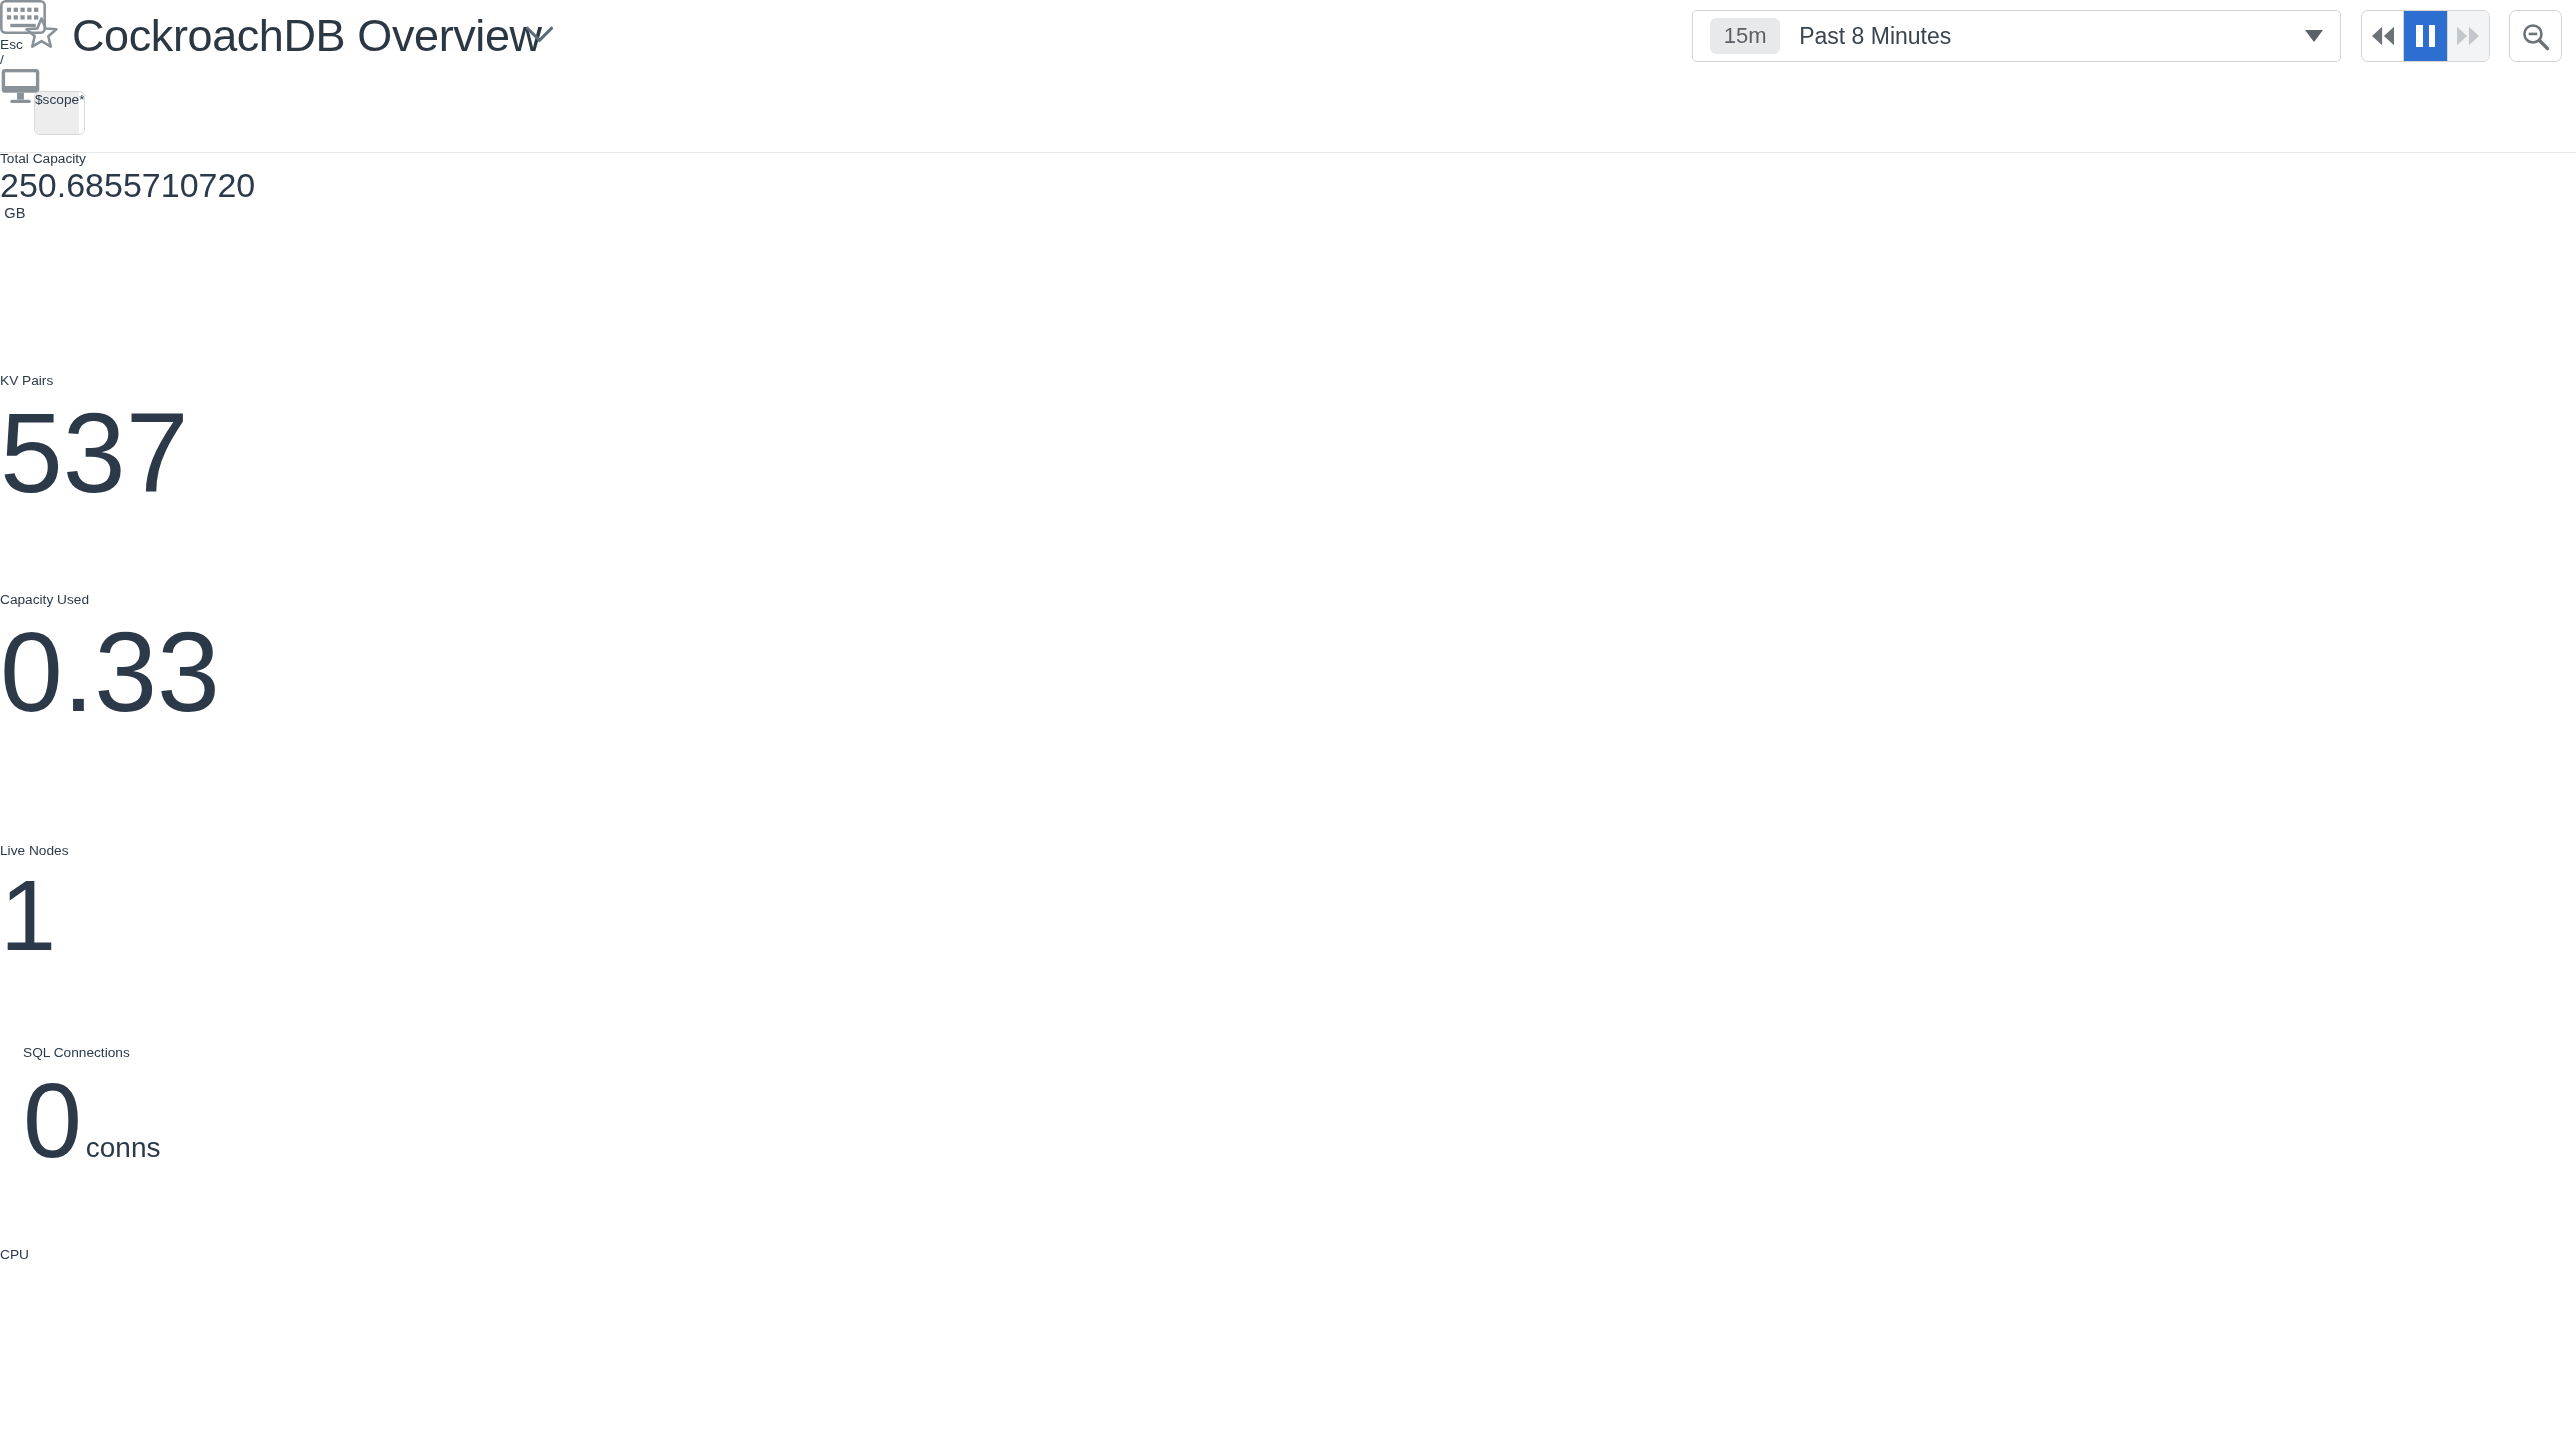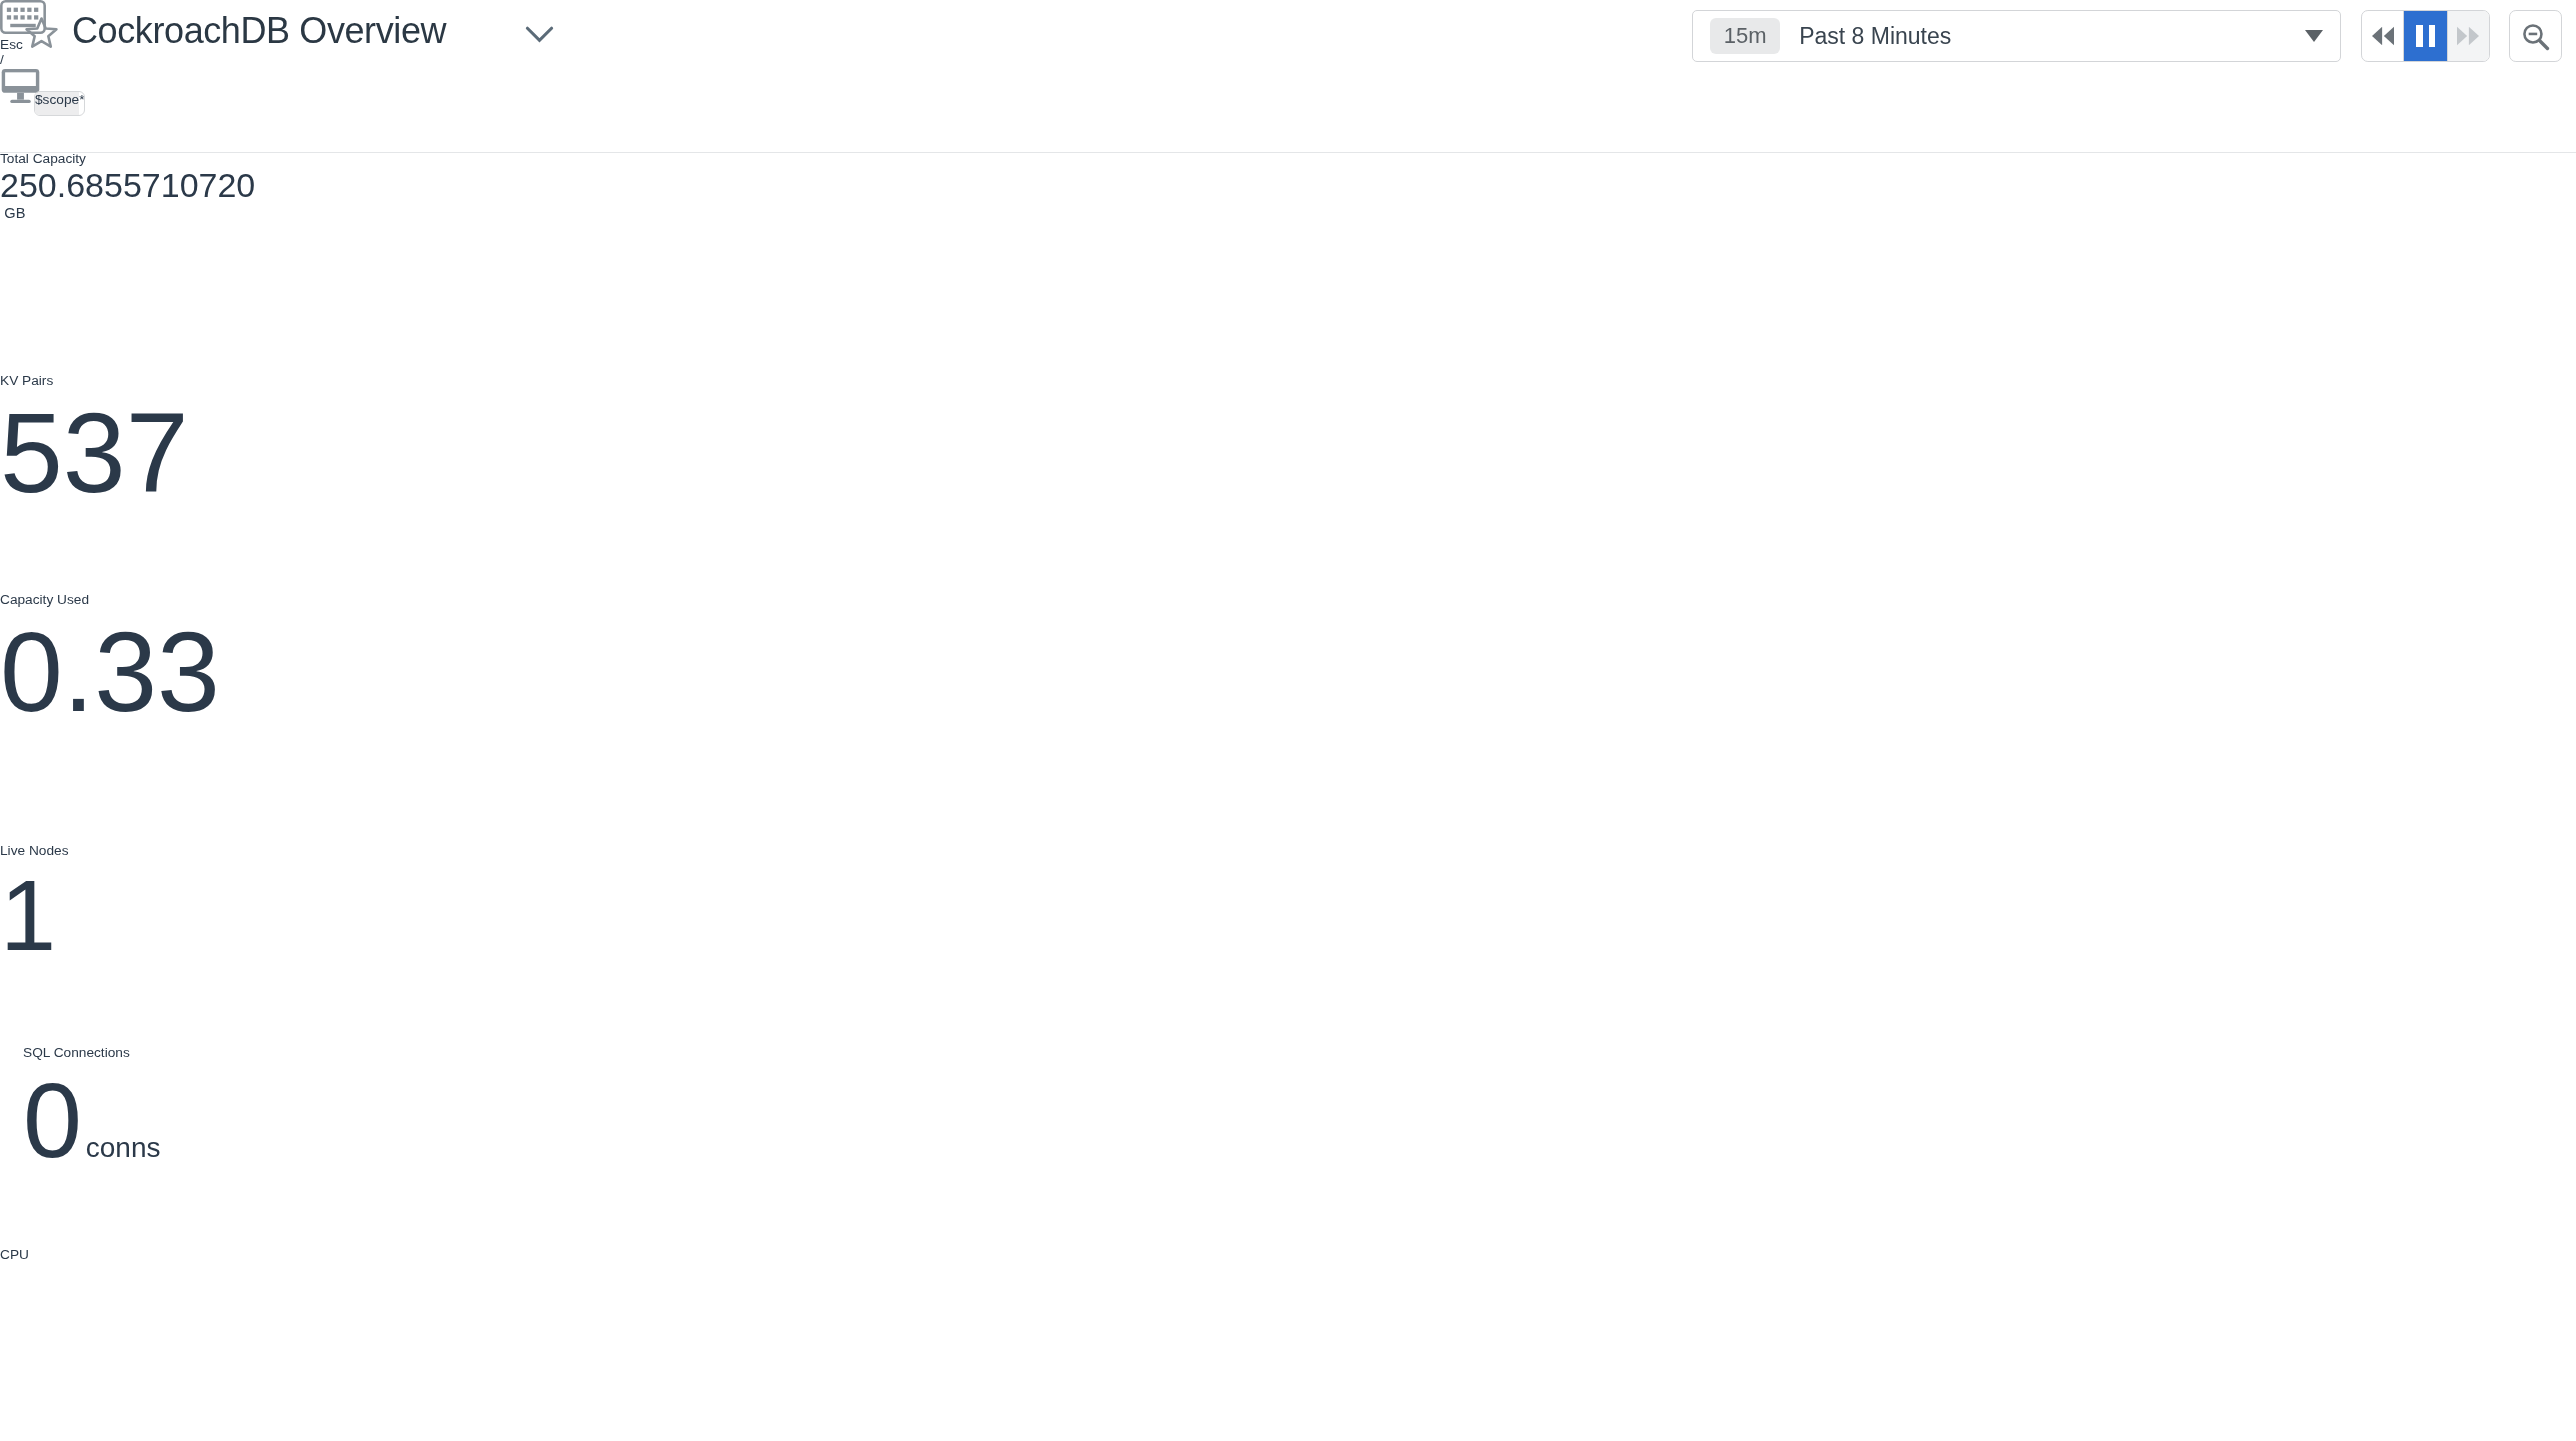--- a/index.html
+++ b/index.html
@@ -2,39 +2,39 @@
 <html style="font-size:13.7px"><head>
 <meta charset="utf-8">
 <style>
   * { box-sizing: border-box; margin: 0; padding: 0; }
   html,body { width:2576px; height:1441px; }
   body { font-family: "Liberation Sans", sans-serif; background:#fff; position:relative; overflow:hidden; color:#2b3949; }
 
   
   .topbar { position:absolute; left:0; top:0; width:2576px; height:153px; background:#fff; border-bottom:1.7px solid #e4e6e8; z-index:5; }
   .star { position:absolute; left:22px; top:13.7px; width:39px; height:39px; }
-  .dash-title { position:absolute; left:72px; top:10.3px; font-size:36px; font-weight:500; color:#2b3844; letter-spacing:-0.4px; }
+  .dash-title { position:absolute; left:72px; top:10.3px; font-size:45px; font-weight:500; color:#2b3844; letter-spacing:-0.4px; }
   .title-chevron { position:absolute; left:525px; top:24px; width:29px; height:20.6px; }
 
   .time-combo { position:absolute; left:1692px; top:10.3px; width:649px; height:52px; background:#fff; border:1.7px solid #d3d5d8; border-radius:5px; display:flex; align-items:center; padding:16px 17px; }
   .time-badge { background:#e8e9ea; color:#5b6166; border-radius:6px; padding:5.1px 13.7px; font-size:22px; }
   .time-label { margin-left:19px; font-size:23px; color:#39444f; flex:1; }
   .combo-caret { width:0; height:0; border-left:9.4px solid transparent; border-right:9.4px solid transparent; border-top:12px solid #5b6166; }
 
   .play-group { position:absolute; left:2361px; top:10.3px; width:129px; height:52px; border:1.7px solid #d3d5d8; border-radius:6.9px; display:flex; overflow:hidden; background:#fff; }
   .play-seg { width:43px; height:100%; display:flex; align-items:center; justify-content:center; }
   .seg-rewind { border-right:1.7px solid #d3d5d8; }
   .seg-pause { background:#2d6fd0; }
   .seg-ffwd { border-left:1.7px solid #d3d5d8; background:#f3f4f5; }
   .pause-bars { display:flex; gap:6px; }
   .pause-bars i { display:block; width:6.9px; height:22px; background:#fff; }
 
   .zoom-btn { position:absolute; left:2509px; top:10.3px; width:53px; height:52px; border:1.7px solid #d3d5d8; border-radius:6.9px; background:#fff; display:flex; align-items:center; justify-content:center; }
 
-  .scope-box { position:absolute; left:34px; top:91px; height:25px; display:flex; border:1.7px solid #d6d8da; border-radius:6px; overflow:hidden; }
+  .scope-box { position:absolute; left:34px; top:91px; height:44px; display:flex; border:1.7px solid #d6d8da; border-radius:6px; overflow:hidden; }
   .scope-name { background:#ededee; color:#6b7artifact278;"; }
   .scope-name { background:#ededee; color:#6b7278; font-size:22px; display:flex; align-items:center; padding:0 17px; }
   .scope-val { background:#fff; display:flex; align-items:center; gap:15.4px; padding:0 17px; border-left:1.7px solid #d6d8da; }
   .scope-star { font-size:23px; font-weight:bold; color:#2b3844; }
   .scope-caret { width:0; height:0; border-left:10.3px solid transparent; border-right:10.3px solid transparent; border-top:13px solid #5b6166; }
 
   .kb-icon { position:absolute; left:2404px; top:100px; }
   .esc-badge { position:absolute; left:2459px; top:93px; height:41px; padding:0 13.7px; border:1.7px solid #d6d8da; border-radius:6px; background:#fff; font-size:22px; color:#39444f; display:flex; align-items:center; }
   .slash { position:absolute; left:2518px; top:94px; font-size:29px; color:#39444f; font-weight:300; }
   .mon-icon { position:absolute; left:2531px; top:98px; }

